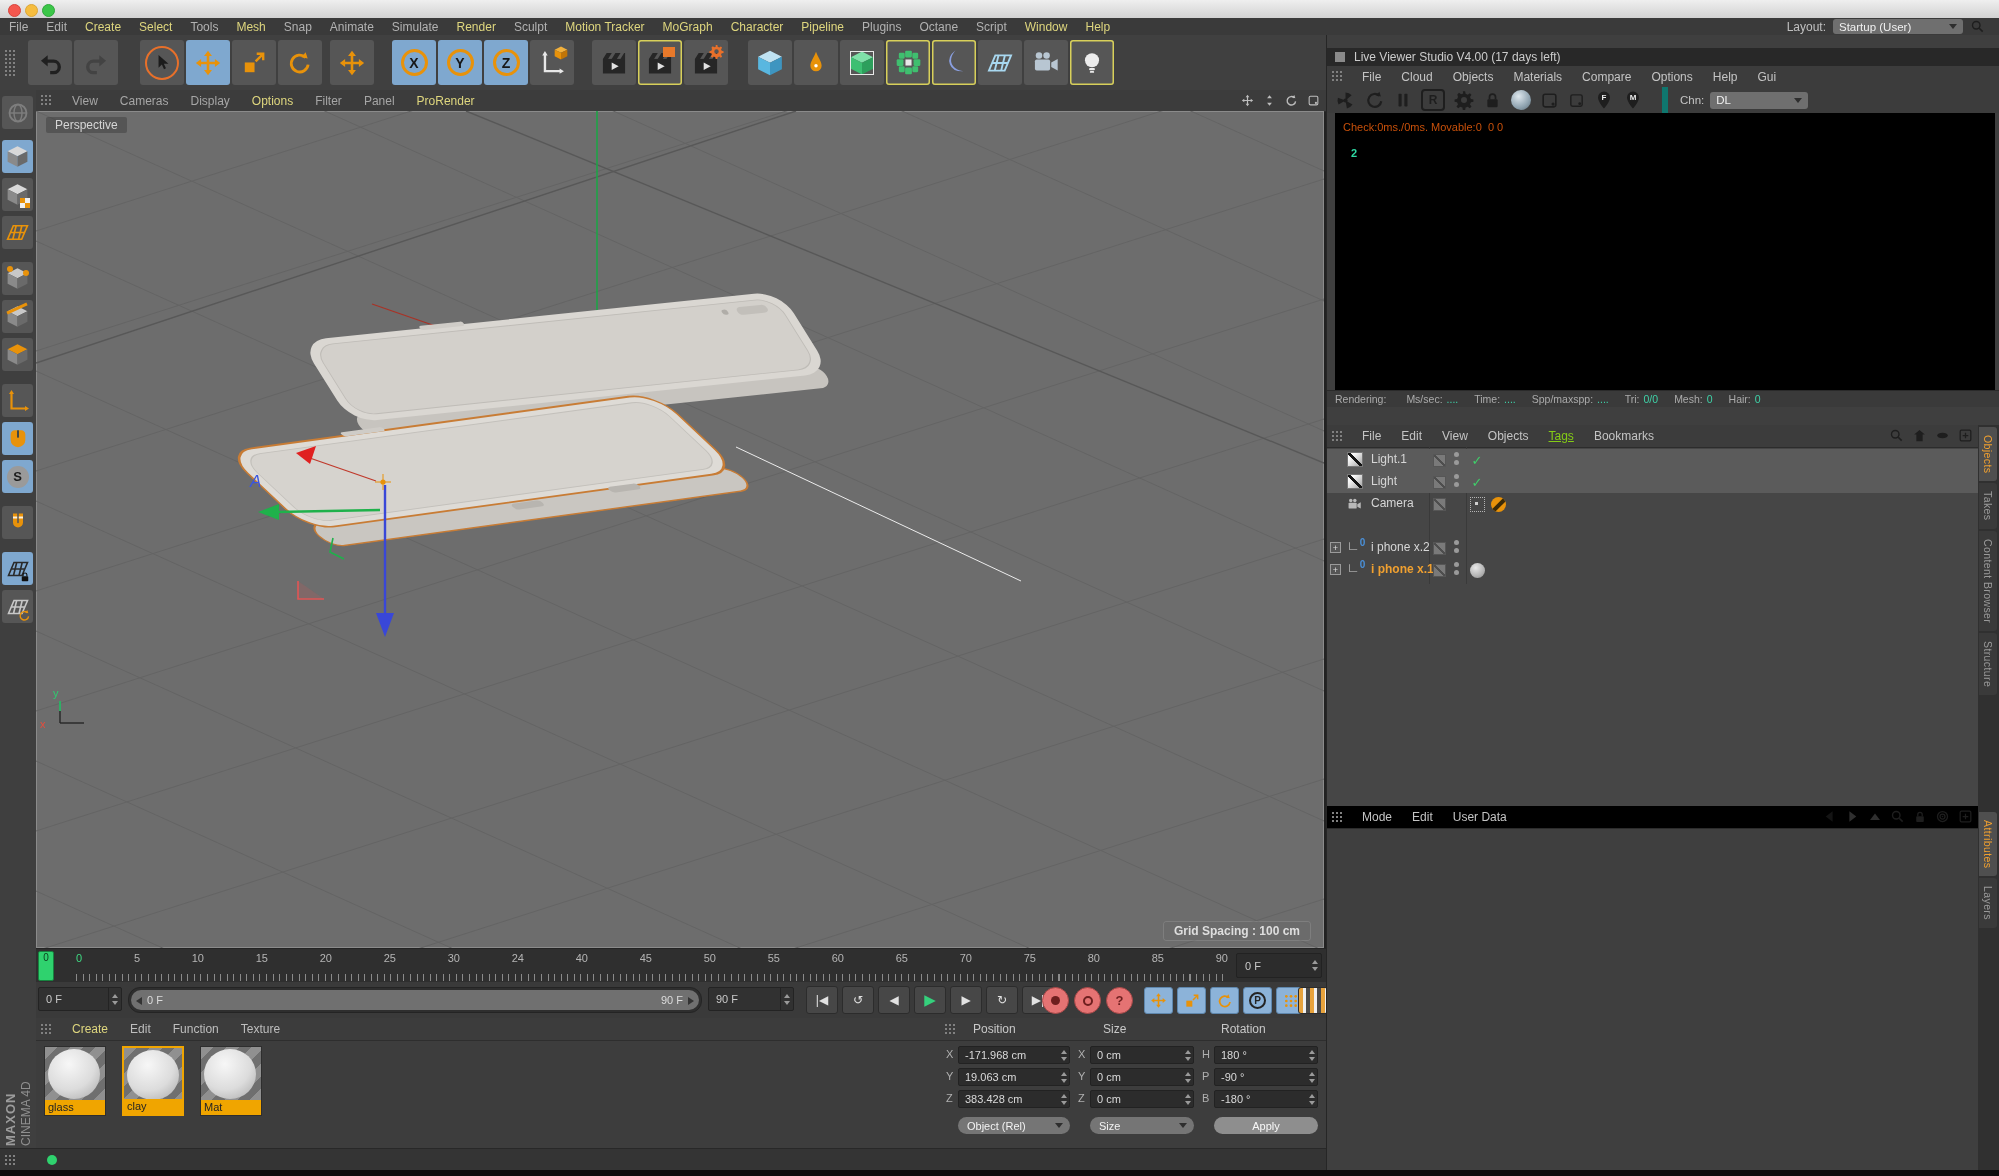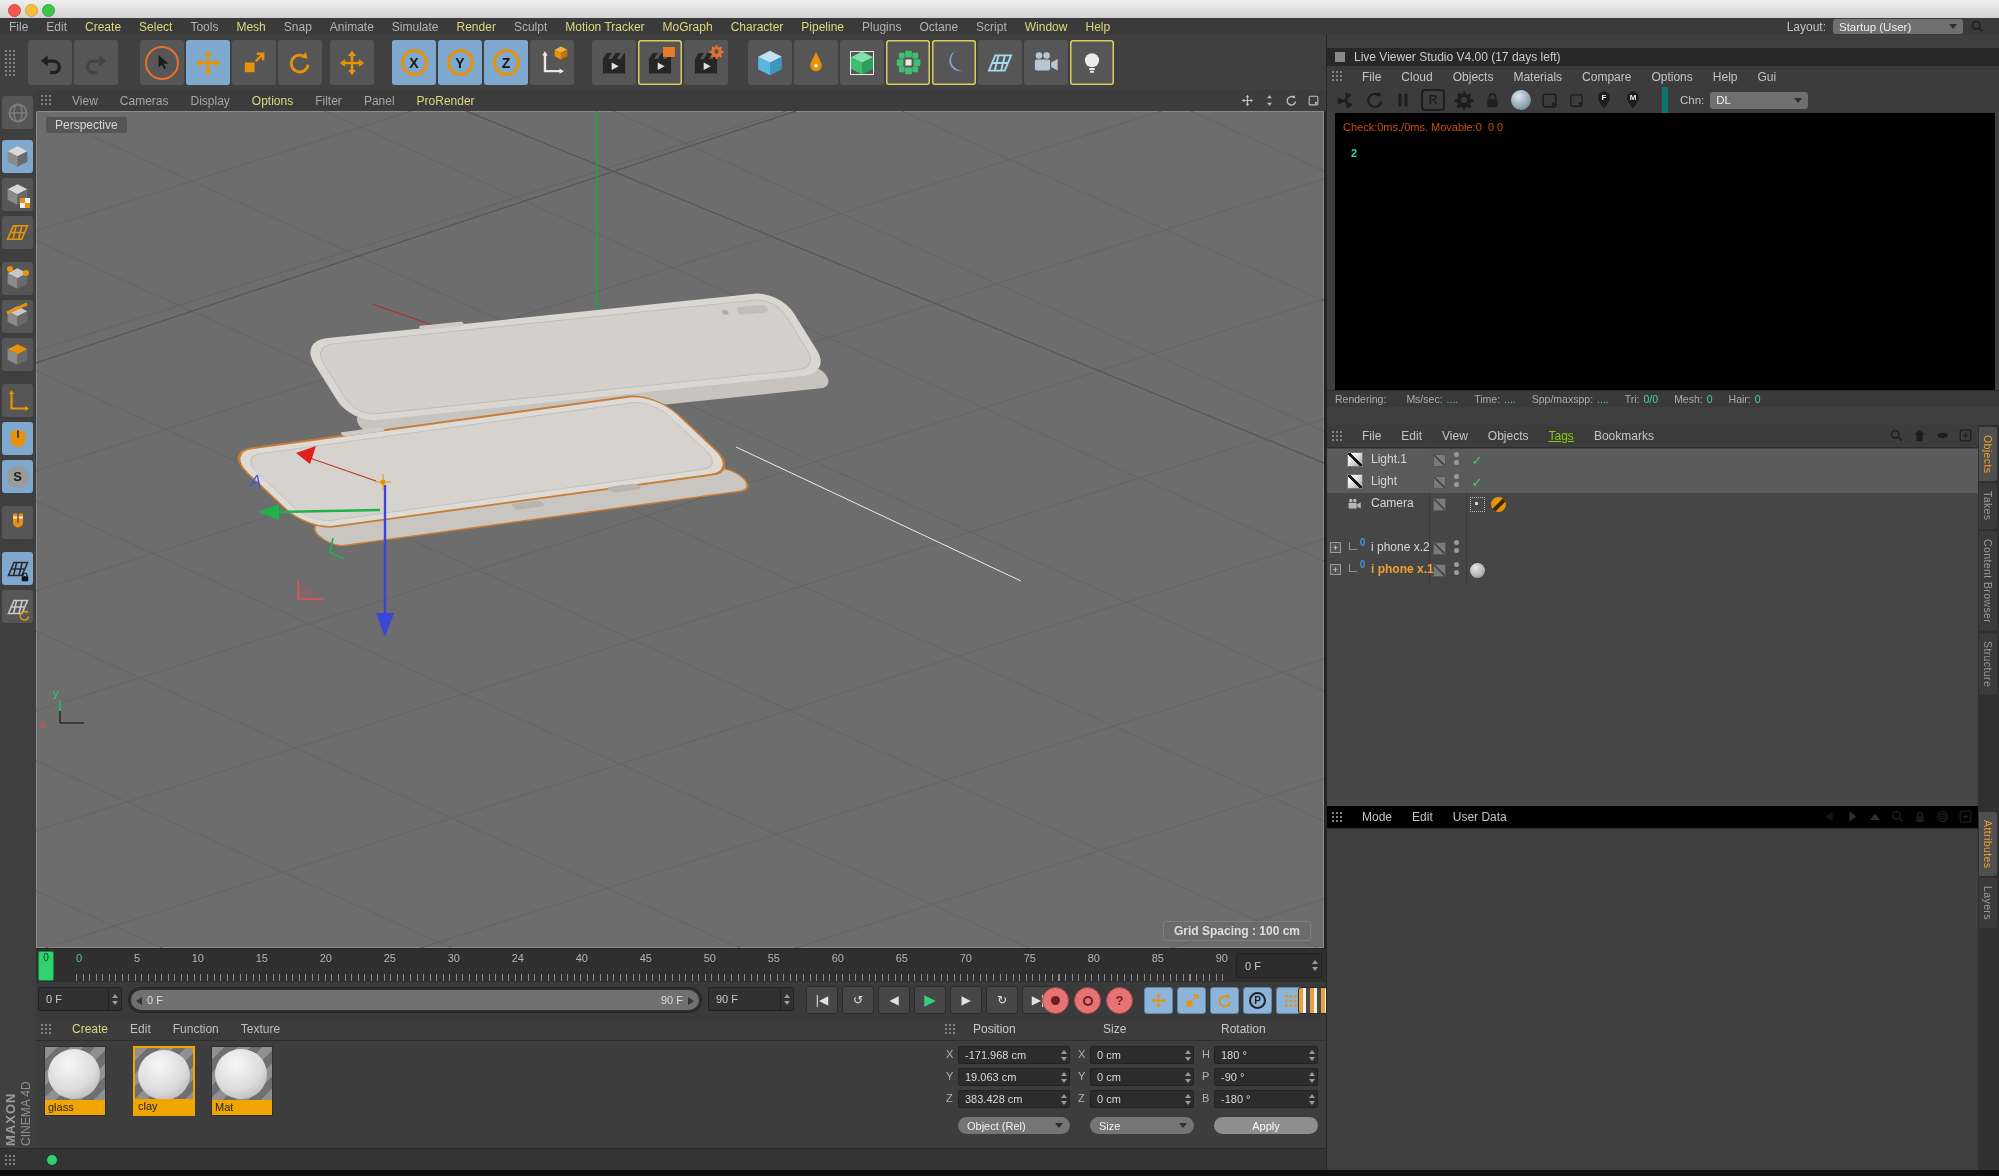--- a/index.html
+++ b/index.html
@@ -126,21 +126,21 @@
   
   .mats{left:36px;top:1018px;width:904px;height:130px;background:#3d3d3d;
     border-right:1px solid #2a2a2a;}
   .phead{height:22px;background:#3c3c3c;border-bottom:1px solid #2e2e2e;
     display:flex;align-items:center;}
   .phead .mi{font-size:12px;color:#bebebe;padding:0 11px;}
   .phead .mi.accent{color:#ded67e;}
   .swatches{position:absolute;left:8px;top:28px;display:flex;gap:16px;}
   .swatch{width:62px;height:70px;position:relative;border:1px solid #2e2e2e;
     background:repeating-linear-gradient(135deg,#909090 0 9px,#6f6f6f 9px 18px);box-sizing:border-box;}
-  .swatch.selected{border:2px solid #f0a500;margin-left:11px;}
+  .swatch.selected{border:2px solid #f0a500;}
   .sph{position:absolute;left:3px;top:2px;width:52px;height:50px;border-radius:50%;
     background:radial-gradient(circle at 40% 30%,#f7f7f7,#dcdcdc 55%,#a6a6a6);}
   .mlabel{position:absolute;left:0;right:0;bottom:0;height:15px;background:#f0a500;
     color:#242424;font-size:11px;padding-left:3px;line-height:15px;}
   
   .coords{left:940px;top:1018px;width:386px;height:130px;background:#3d3d3d;}
   .chead{height:22px;background:#3c3c3c;border-bottom:1px solid #2e2e2e;
     display:flex;align-items:center;font-size:12px;color:#c8c8c8;}
   .chead .h1{margin-left:8px;width:130px;}
   .chead .h2{width:118px;}

